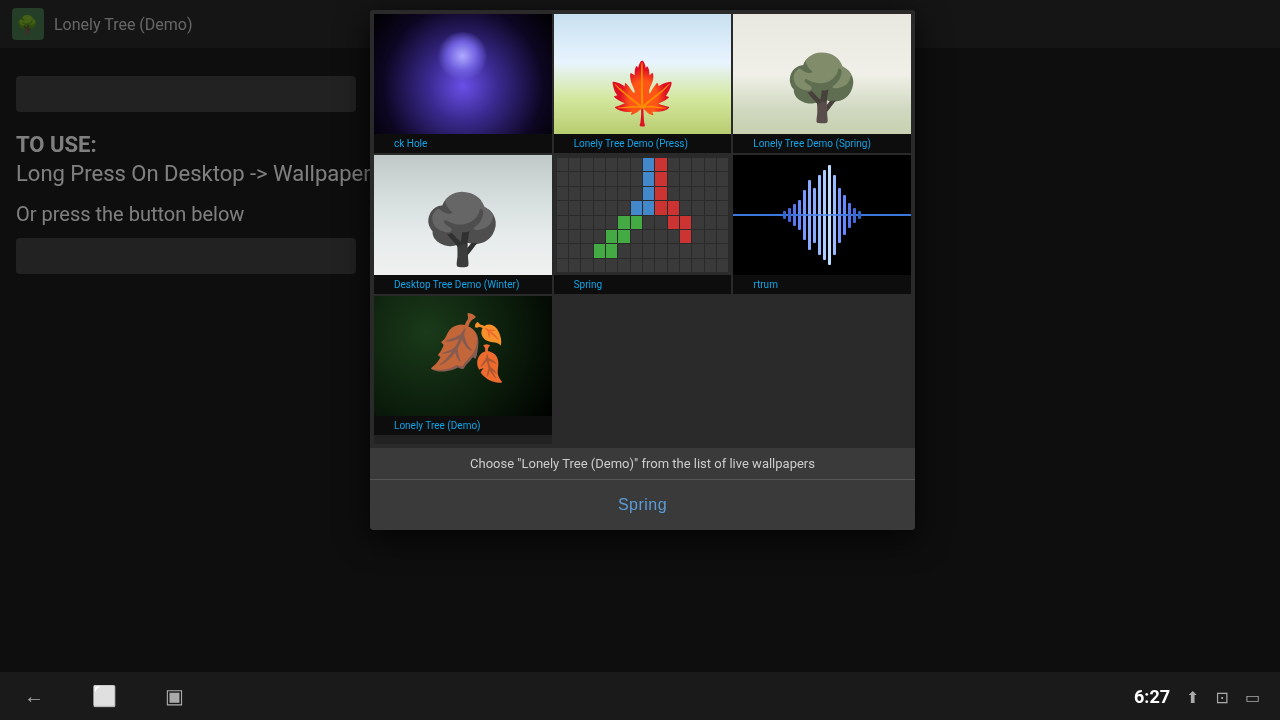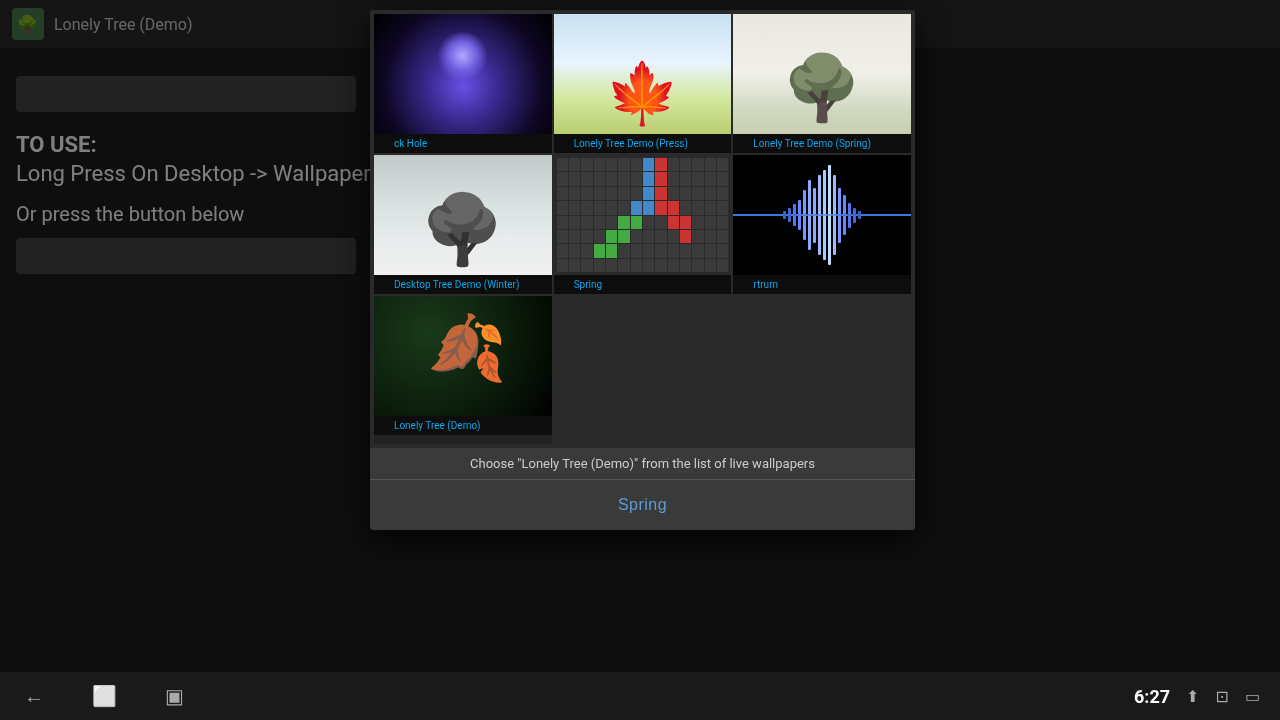--- a/index.html
+++ b/index.html
@@ -329,21 +329,21 @@
       color: #aaa;
       font-size: 20px;
       cursor: pointer;
       background: none;
       border: none;
       padding: 4px;
     }
 
     .nav-right {
       display: flex;
-      align-items: center;
+      align-items: flex-end;
       gap: 16px;
       margin-left: 8px;
     }
 
     .status-time {
       color: #fff;
       font-size: 18px;
       font-weight: bold;
     }
 

